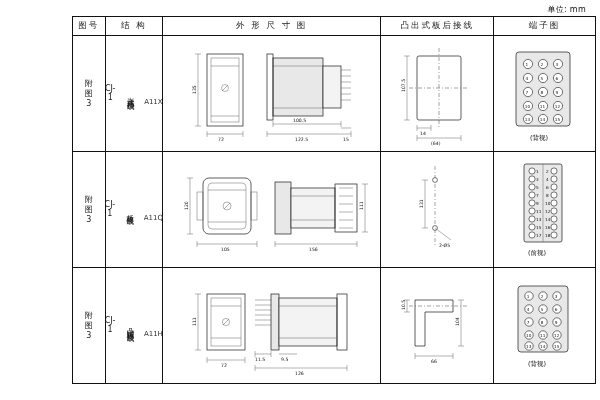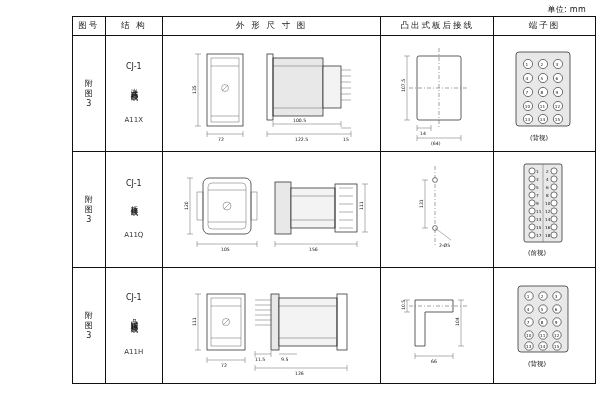--- a/index.html
+++ b/index.html
@@ -34,21 +34,21 @@
   .col-struct{width:56px;}
   .col-dim{width:214px;}
   .col-mount{width:110px;}
   .col-term{width:100px;}
 
   .cell-no{
     font-size:8px; line-height:1.15;
   }
   .cell-no .stack{display:flex;flex-direction:column;align-items:center;justify-content:center;gap:1px;}
   .cell-struct{font-size:7.5px;line-height:1.1;}
-  .struct-box{display:flex;flex-direction:column;align-items:center;justify-content:center;gap:10px;}
+  .struct-box{display:flex;flex-direction:row;align-items:center;justify-content:center;gap:10px;}
   .struct-title{font-size:8px;}
   .struct-vert{
     writing-mode:vertical-rl; text-orientation:upright;
     font-size:7.5px; letter-spacing:1px; line-height:1.15;
     max-height:74px;
   }
   .struct-code{font-size:7px;color:#333;margin-top:19px;}
 
   .drawcell{position:relative;height:100%;}
   svg{display:block;}

